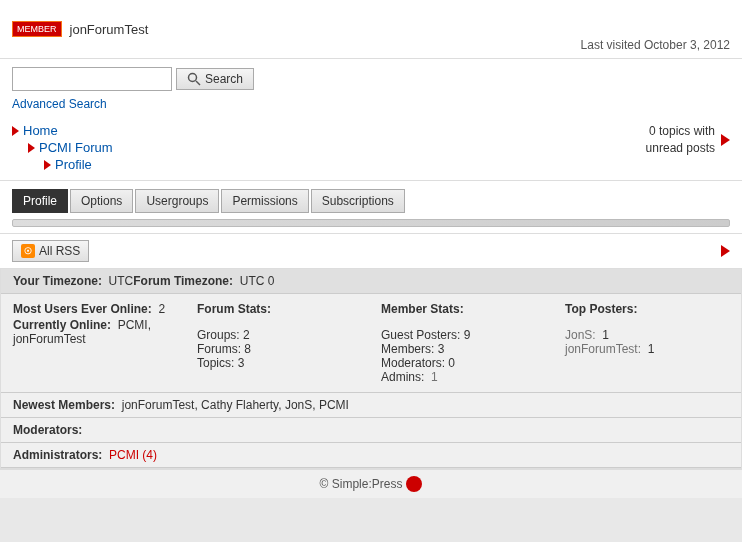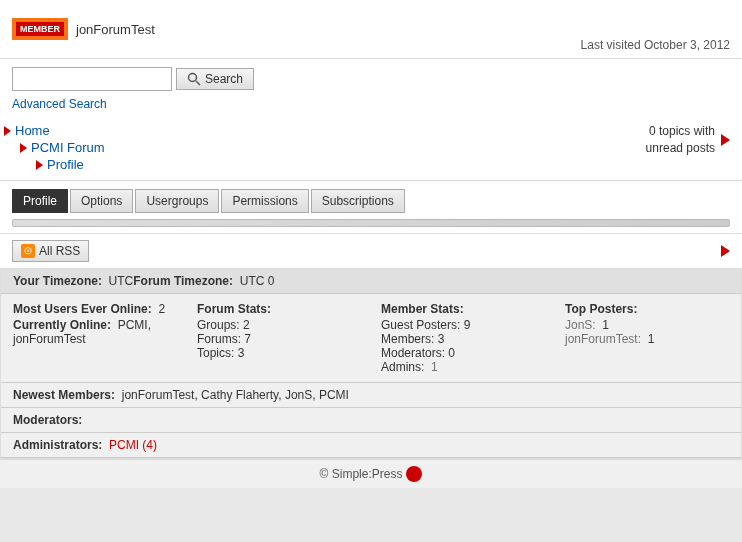--- a/index.html
+++ b/index.html
@@ -26,23 +26,23 @@
     }
     .top-left {
       display: flex;
       align-items: center;
       gap: 8px;
     }
     .member-badge {
       background: #cc0000;
       color: #fff;
       font-size: 9px;
-      font-weight: bold;
+      font-weight: normal;
       padding: 2px 4px;
-      border: 4px solid #f97316;
+      border: 1px solid #f97316;
       text-transform: uppercase;
     }
     .username {
       font-size: 13px;
       color: #333;
       font-weight: normal;
     }
     .last-visited {
       font-size: 12px;
       color: #555;
@@ -82,21 +82,21 @@
       color: #0055aa;
       text-decoration: none;
       display: block;
     }
 
     
     .breadcrumb-area {
       display: flex;
       justify-content: space-between;
       align-items: flex-start;
-      padding: 4px 12px 8px 4px;
+      padding: 4px 12px 8px 12px;
       background: #fff;
     }
     .breadcrumb {
       display: flex;
       flex-direction: column;
       gap: 2px;
     }
     .breadcrumb-item {
       display: flex;
       align-items: center;
@@ -227,21 +227,21 @@
       padding: 8px 12px;
       gap: 20px;
       border-bottom: 1px solid #ccc;
     }
     .stats-col {
       flex: 1;
     }
     .stats-label {
       font-weight: bold;
       font-size: 12px;
-      margin-bottom: 2px;
+      margin-bottom: 12px;
     }
     .stats-value {
       font-size: 12px;
       color: #333;
     }
     .stats-value a, .link { color: #737373; text-decoration: none; }
     .red-link { color: #cc0000; text-decoration: none; }
 
     .info-row {
       padding: 5px 12px;
@@ -362,21 +362,21 @@
         </div>
         <div class="stats-value" style="margin-top:2px;">
           <strong>Currently Online:</strong>
           &nbsp;<span>PCMI, jonForumTest</span>
         </div>
       </div>
 
       <div class="stats-col">
         <div class="stats-label">Forum Stats:</div>
         <div class="stats-value">Groups: 2</div>
-        <div class="stats-value">Forums: 7</div>
+        <div class="stats-value">Forums: 8</div>
         <div class="stats-value">Topics: 3</div>
       </div>
 
       <div class="stats-col">
         <div class="stats-label">Member Stats:</div>
         <div class="stats-value">Guest Posters: 9</div>
         <div class="stats-value">Members: 3</div>
         <div class="stats-value">Moderators: 0</div>
         <div class="stats-value">
           <span>Admins:</span>

